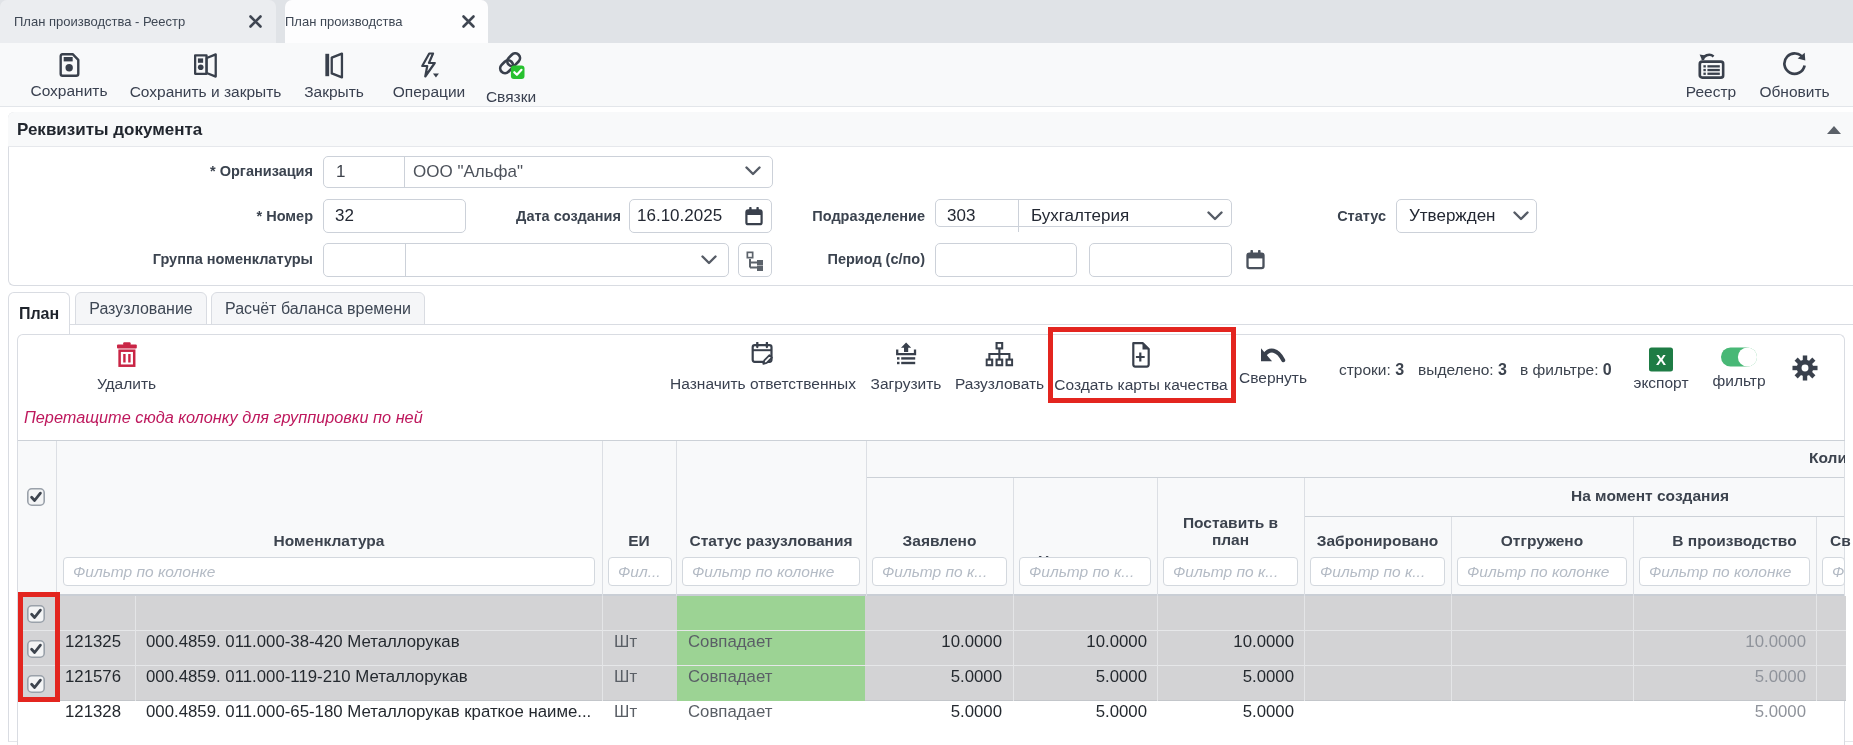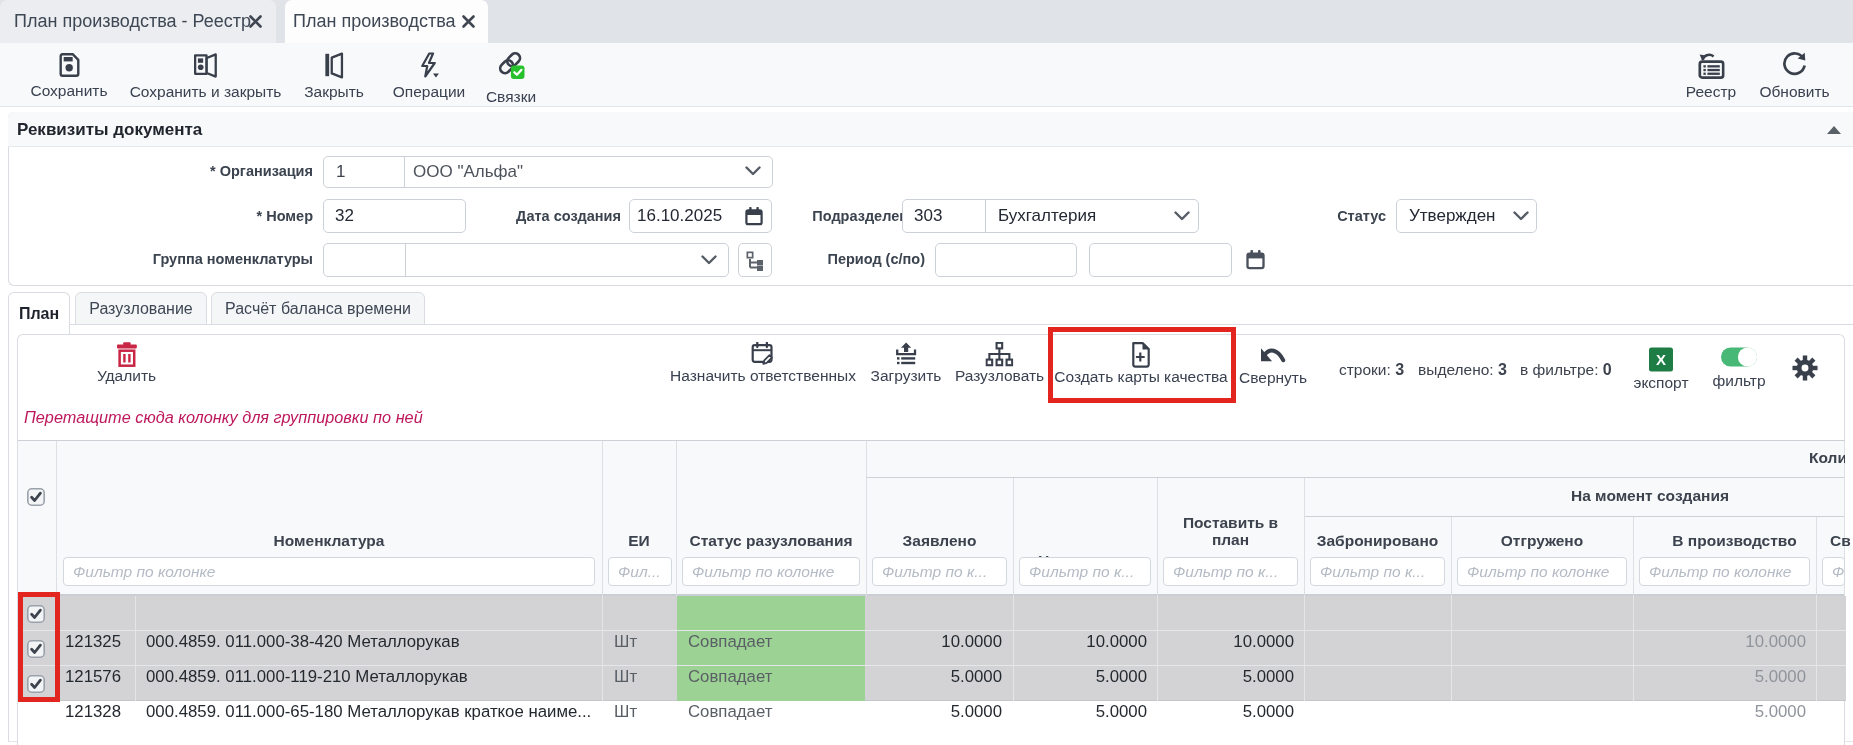--- a/index.html
+++ b/index.html
@@ -4,21 +4,21 @@
 <style>
 * { margin:0; padding:0; box-sizing:border-box; }
 html,body { width:1853px; height:745px; background:#fff; overflow:hidden;
   font-family:"Liberation Sans", sans-serif; }
 #page { position:relative; width:1853px; height:745px; background:#fff; }
 .abs { position:absolute; }
 .ic { display:block; }
 
 #tabbar { left:0; top:0; width:1853px; height:43px; background:#e0e3e7; }
 .ttab { position:absolute; top:0; height:43px; display:flex; align-items:center;
-  font-size:18px; white-space:nowrap; color:#3e4754; border-radius:7px 7px 0 0; }
+  font-size:13px; white-space:nowrap; color:#3e4754; border-radius:7px 7px 0 0; }
 
 #topbar { left:0; top:43px; width:1853px; height:64px; background:#f8f9fa;
   border-bottom:1px solid #e3e6ea; }
 .tbtn { position:absolute; top:52px; transform:translateX(-50%); display:flex;
   flex-direction:column; align-items:center; color:#3a4150; font-size:15.5px; }
 .tbtn .lab { margin-top:4px; white-space:nowrap; }
 
 #reqpanel { left:8px; top:112px; width:1847px; height:174px; background:#fff;
   border:1px solid #d9dce2; border-radius:6px 0 0 6px; border-right:none; }
 #reqhead { left:8px; top:112px; width:1845px; height:35px; background:#f8f9fa;
@@ -36,21 +36,21 @@
   display:flex; align-items:center; justify-content:center; }
 .stab.active { background:#fff; border-bottom:none; height:42px; font-weight:bold;
   color:#1f242c; z-index:5; }
 
 #outer { left:8px; top:324px; width:1845px; height:418px; border-top:1px solid #d9dce2;
   border-left:1px solid #d9dce2; border-bottom:1px solid #e4e6ea; }
 #inner { left:17px; top:334px; width:1828px; height:411px; border:1px solid #d9dce2;
   border-bottom:none; border-radius:6px 6px 0 0; background:#fff; }
 .t2btn { position:absolute; transform:translateX(-50%); display:flex; flex-direction:column;
   align-items:center; color:#3a4150; font-size:15.5px; z-index:6; }
-.t2btn .lab { margin-top:0; white-space:nowrap; }
+.t2btn .lab { margin-top:8px; white-space:nowrap; }
 .cnt { position:absolute; top:361px; font-size:15.5px; color:#3c434e; white-space:nowrap; }
 .cnt b { font-size:16px; }
 #groupbar { left:24px; top:408px; font-size:16.3px; font-style:italic; color:#be185d; }
 
 .hline { position:absolute; background:#ccd1d7; height:1px; }
 .vline { position:absolute; background:#dcdfe4; width:1px; }
 #thead { left:17px; top:440px; width:1828px; height:156px; background:#f8f9fa;
   border-top:1px solid #ccd1d7; border-bottom:2px solid #c9ced5; }
 .hcell { position:absolute; font-size:15.5px; font-weight:600; color:#3c434e;
   text-align:center; line-height:17px; }
@@ -69,21 +69,21 @@
 <div id="page">
   <div class="abs" id="tabbar"></div>
   <div class="abs" id="topbar"></div>
   <div class="ttab" style="left:0;width:276px;background:#ebedf0;">
     <span style="margin-left:14px;">План производства - Реестр</span>
     <svg style="position:absolute;left:247px;top:13px;" width="17" height="17" viewBox="0 0 17 17">
         <path d="M3.5 3.5 L13.5 13.5 M13.5 3.5 L3.5 13.5" stroke="#3f4652" stroke-width="2.6" stroke-linecap="round" fill="none"></path>
       </svg>
   </div>
   <div class="ttab" style="left:285px;width:203px;background:#fdfdfe;">
-    <span style="margin-left:8px;">План производства</span>
+    <span style="">План производства</span>
     <svg style="position:absolute;left:175px;top:13px;" width="17" height="17" viewBox="0 0 17 17">
         <path d="M3.5 3.5 L13.5 13.5 M13.5 3.5 L3.5 13.5" stroke="#3f4652" stroke-width="2.6" stroke-linecap="round" fill="none"></path>
       </svg>
   </div>
   <div class="tbtn" style="left:69px;">
     <svg class="ic" width="24" height="26" viewBox="0 0 24 26">
         <path d="M5 2.2 H15.2 L20.8 7.8 V21.8 Q20.8 23.8 18.8 23.8 H5 Q3.2 23.8 3.2 21.8 V4.2 Q3.2 2.2 5 2.2 Z" fill="none" stroke="#39404c" stroke-width="2.4" stroke-linejoin="round"></path>
         <rect x="6.2" y="5" width="9" height="4.4" fill="#39404c"></rect>
         <circle cx="11.7" cy="15.8" r="3.7" fill="#39404c"></circle>
       </svg>
@@ -162,21 +162,21 @@
   <div class="flabel" style="left:450px;width:171px;top:208px;">Дата создания</div>
   <div class="inp" style="left:629px;top:199px;width:143px;height:34px;">
     <div class="abs itext" style="left:0;top:0;padding-left:7px;">16.10.2025</div>
     <svg class="chev" style="left:115px;top:7px;" width="18" height="19" viewBox="0 0 18 19">
         <rect x="1.4" y="3.4" width="15.2" height="13.8" rx="1.8" fill="none" stroke="#39404c" stroke-width="2.2"></rect>
         <rect x="1.4" y="3.4" width="15.2" height="4.6" fill="#39404c"></rect>
         <path d="M5.4 1 V4.6 M12.6 1 V4.6" stroke="#39404c" stroke-width="2.4" stroke-linecap="round"></path>
       </svg>
   </div>
   <div class="flabel" style="left:725px;width:200px;top:208px;">Подразделение</div>
-  <div class="inp" style="left:902px;top:199px;width:297px;height:34px;">
+  <div class="inp" style="left:935px;top:199px;width:297px;height:28px;">
     <div class="abs itext" style="left:0;top:0;width:83px;height:32px;border-right:1px solid #ccd1d9;line-height:32px;">303</div>
     <div class="abs itext" style="left:83px;top:0;line-height:32px;padding-left:12px;">Бухгалтерия</div>
     <svg class="chev" style="left:271px;top:11px;" width="16" height="10" viewBox="0 0 16 10">
         <path d="M1.5 1.5 L8 8 L14.5 1.5" stroke="#565c66" stroke-width="2.4" fill="none" stroke-linecap="round" stroke-linejoin="round"></path>
       </svg>
   </div>
   <div class="flabel" style="left:1236px;width:150px;top:208px;">Статус</div>
   <div class="inp" style="left:1396px;top:199px;width:141px;height:34px;">
     <div class="abs itext" style="left:0;top:0;line-height:32px;padding-left:12px;">Утвержден</div>
     <svg class="chev" style="left:116px;top:11px;" width="16" height="10" viewBox="0 0 16 10">

